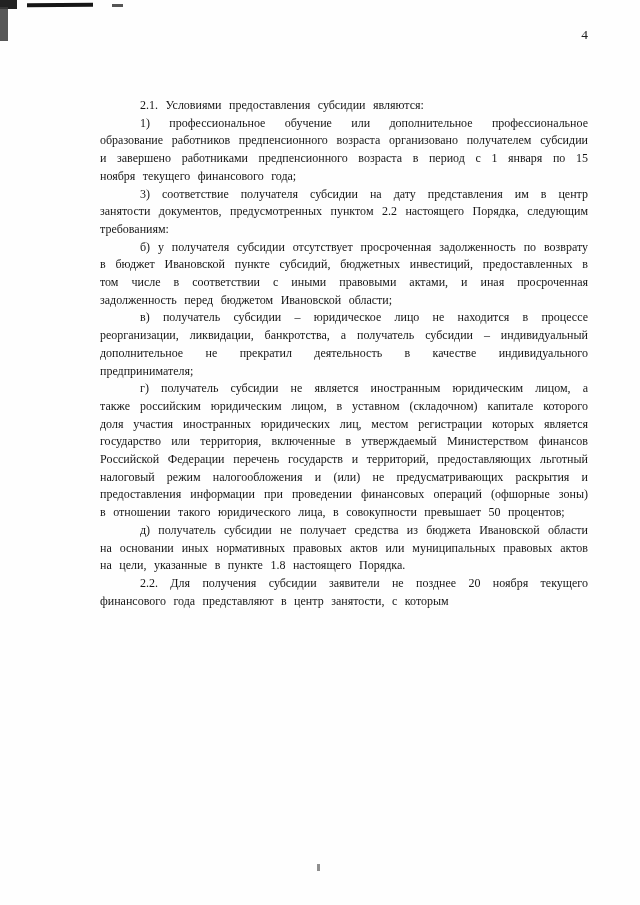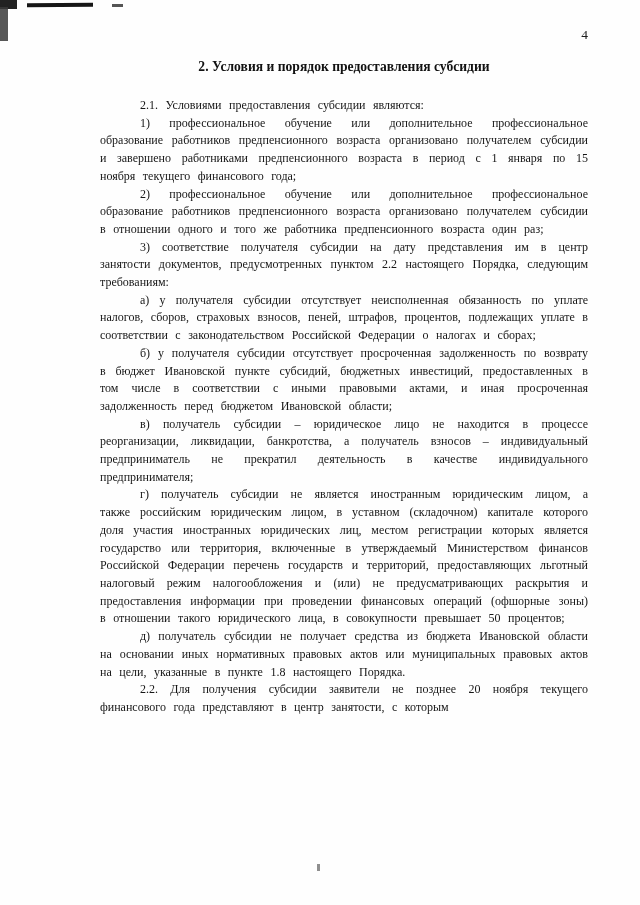--- a/index.html
+++ b/index.html
@@ -92,30 +92,27 @@
 
 <div class="page">
 
   <div class="artifact artifact-corner-top"></div>
   <div class="artifact artifact-corner-side"></div>
   <div class="artifact artifact-top-line"></div>
   <div class="artifact artifact-top-dash"></div>
 
   <div class="page-number">4</div>
 
-  <h1 class="doc-heading">2. Условия и порядок предоставления субсидии</h1>
 
   <div class="doc-body">
       <p>2.1. Условиями предоставления субсидии являются:</p>
       <p>1) профессиональное обучение или дополнительное профессиональное образование работников предпенсионного возраста организовано получателем субсидии и завершено работниками предпенсионного возраста в период с 1 января по 15 ноября текущего финансового года;</p>
-      <p>2) профессиональное обучение или дополнительное профессиональное образование работников предпенсионного возраста организовано получателем субсидии в отношении одного и того же работника предпенсионного возраста один раз;</p>
       <p>3) соответствие получателя субсидии на дату представления им в центр занятости документов, предусмотренных пунктом 2.2 настоящего Порядка, следующим требованиям:</p>
-      <p>а) у получателя субсидии отсутствует неисполненная обязанность по уплате налогов, сборов, страховых взносов, пеней, штрафов, процентов, подлежащих уплате в соответствии с законодательством Российской Федерации о налогах и сборах;</p>
       <p>б) у получателя субсидии отсутствует просроченная задолженность по возврату в бюджет Ивановской пункте субсидий, бюджетных инвестиций, предоставленных в том числе в соответствии с иными правовыми актами, и иная просроченная задолженность перед бюджетом Ивановской области;</p>
-      <p>в) получатель субсидии – юридическое лицо не находится в процессе реорганизации, ликвидации, банкротства, а получатель взносов – индивидуальный предприниматель не прекратил деятельность в качестве индивидуального предпринимателя;</p>
+      <p>в) получатель субсидии – юридическое лицо не находится в процессе реорганизации, ликвидации, банкротства, а получатель субсидии – индивидуальный дополнительное не прекратил деятельность в качестве индивидуального предпринимателя;</p>
       <p>г) получатель субсидии не является иностранным юридическим лицом, а также российским юридическим лицом, в уставном (складочном) капитале которого доля участия иностранных юридических лиц, местом регистрации которых является государство или территория, включенные в утверждаемый Министерством финансов Российской Федерации перечень государств и территорий, предоставляющих льготный налоговый режим налогообложения и (или) не предусматривающих раскрытия и предоставления информации при проведении финансовых операций (офшорные зоны) в отношении такого юридического лица, в совокупности превышает 50 процентов;</p>
       <p>д) получатель субсидии не получает средства из бюджета Ивановской области на основании иных нормативных правовых актов или муниципальных правовых актов на цели, указанные в пункте 1.8 настоящего Порядка.</p>
       <p>2.2. Для получения субсидии заявители не позднее 20 ноября текущего финансового года представляют в центр занятости, с которым</p>
     </div>
 
   <div class="artifact artifact-bottom-tick"></div>
 
 </div>
 
 </body></html>

